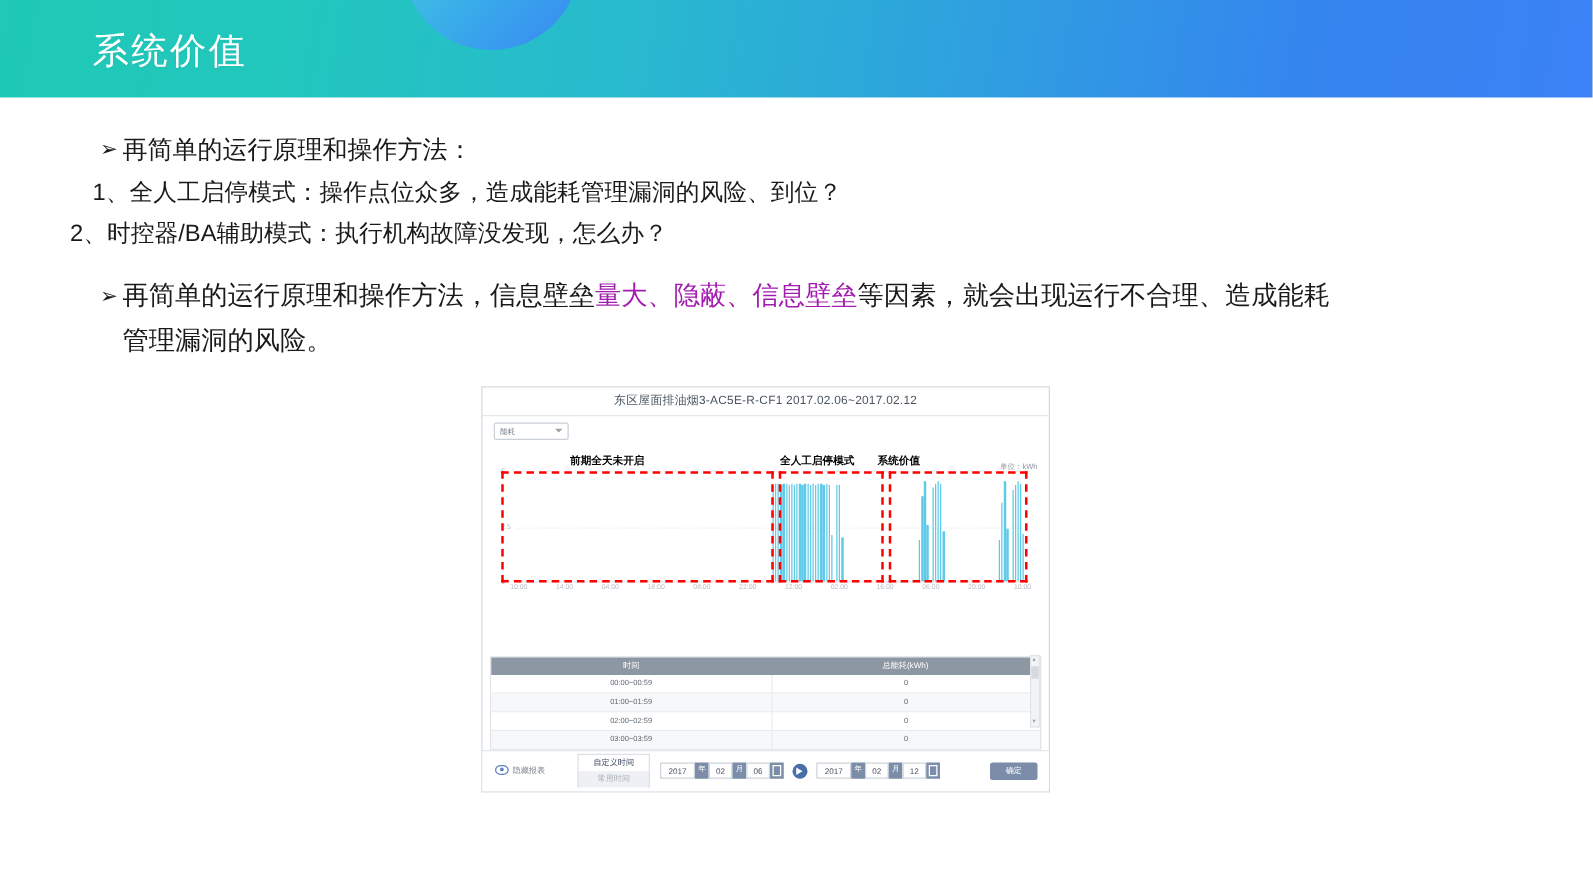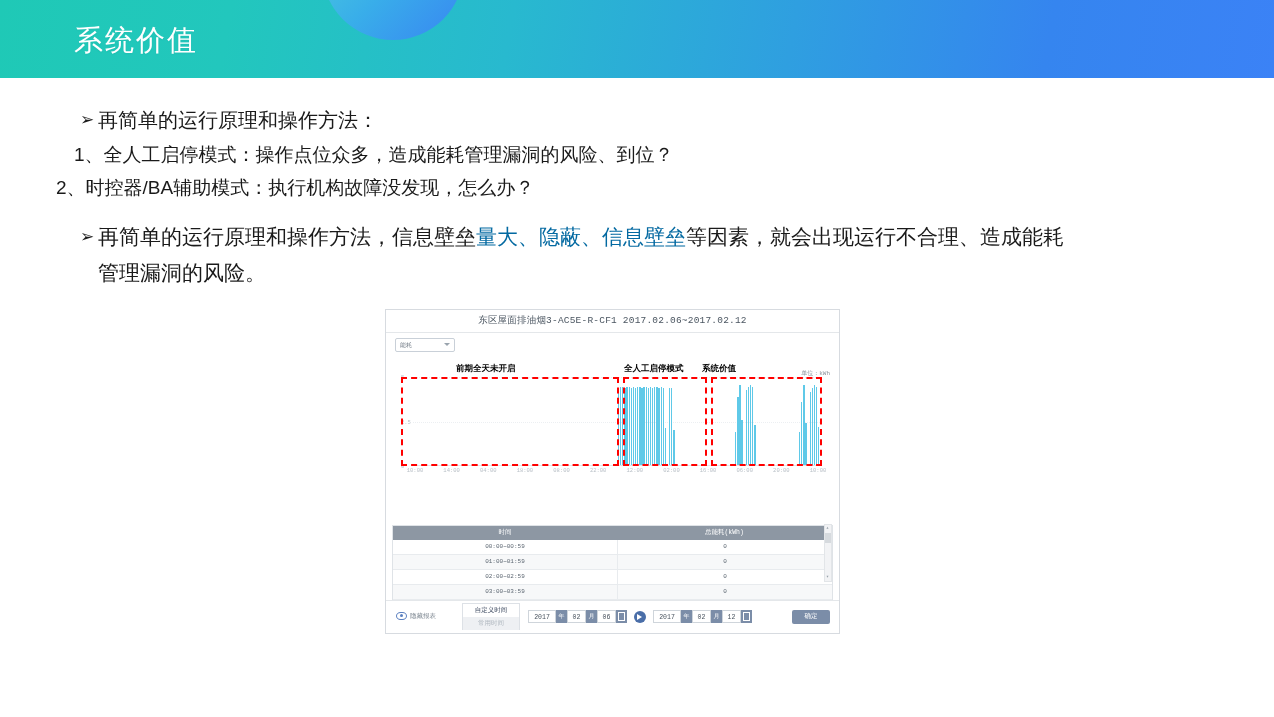--- a/index.html
+++ b/index.html
@@ -39,28 +39,28 @@
   .bullet-row{position:absolute;color:#1a1a1a;}
   .arrow{
     display:inline-block;width:18px;color:#1a1a1a;font-size:17px;
     vertical-align:top;
   }
   .b1{left:80px;top:28px;font-size:20px;line-height:28px;}
   .l1{left:74px;top:63px;font-size:19px;line-height:28px;}
   .l2{left:56px;top:96px;font-size:19px;line-height:28px;}
   .b2{left:80px;top:141px;font-size:21px;line-height:36px;width:1010px;}
   .b2 .txt{display:inline-block;width:978px;vertical-align:top;}
-  .hl{color:#0369a1;}
+  .hl{color:#a21caf;}
 
   
   .shot{
     position:absolute;left:385px;top:309px;width:455px;height:325px;
     background:#ffffff;border:1px solid #d7dbe0;
     box-sizing:border-box;
-    font-family:Liberation Mono, monospace;
+    font-family:Liberation Sans, sans-serif;
   }
   .shot-title{
     height:22px;line-height:22px;text-align:center;
     font-size:9.5px;color:#4a5560;border-bottom:1px solid #e4e7ea;
     letter-spacing:.2px;
   }
   .shot-toolbar{height:30px;position:relative;}
   .mini-select{
     position:absolute;left:9px;top:5px;width:60px;height:14px;
     border:1px solid #c9d0d8;border-radius:2px;background:#fff;

